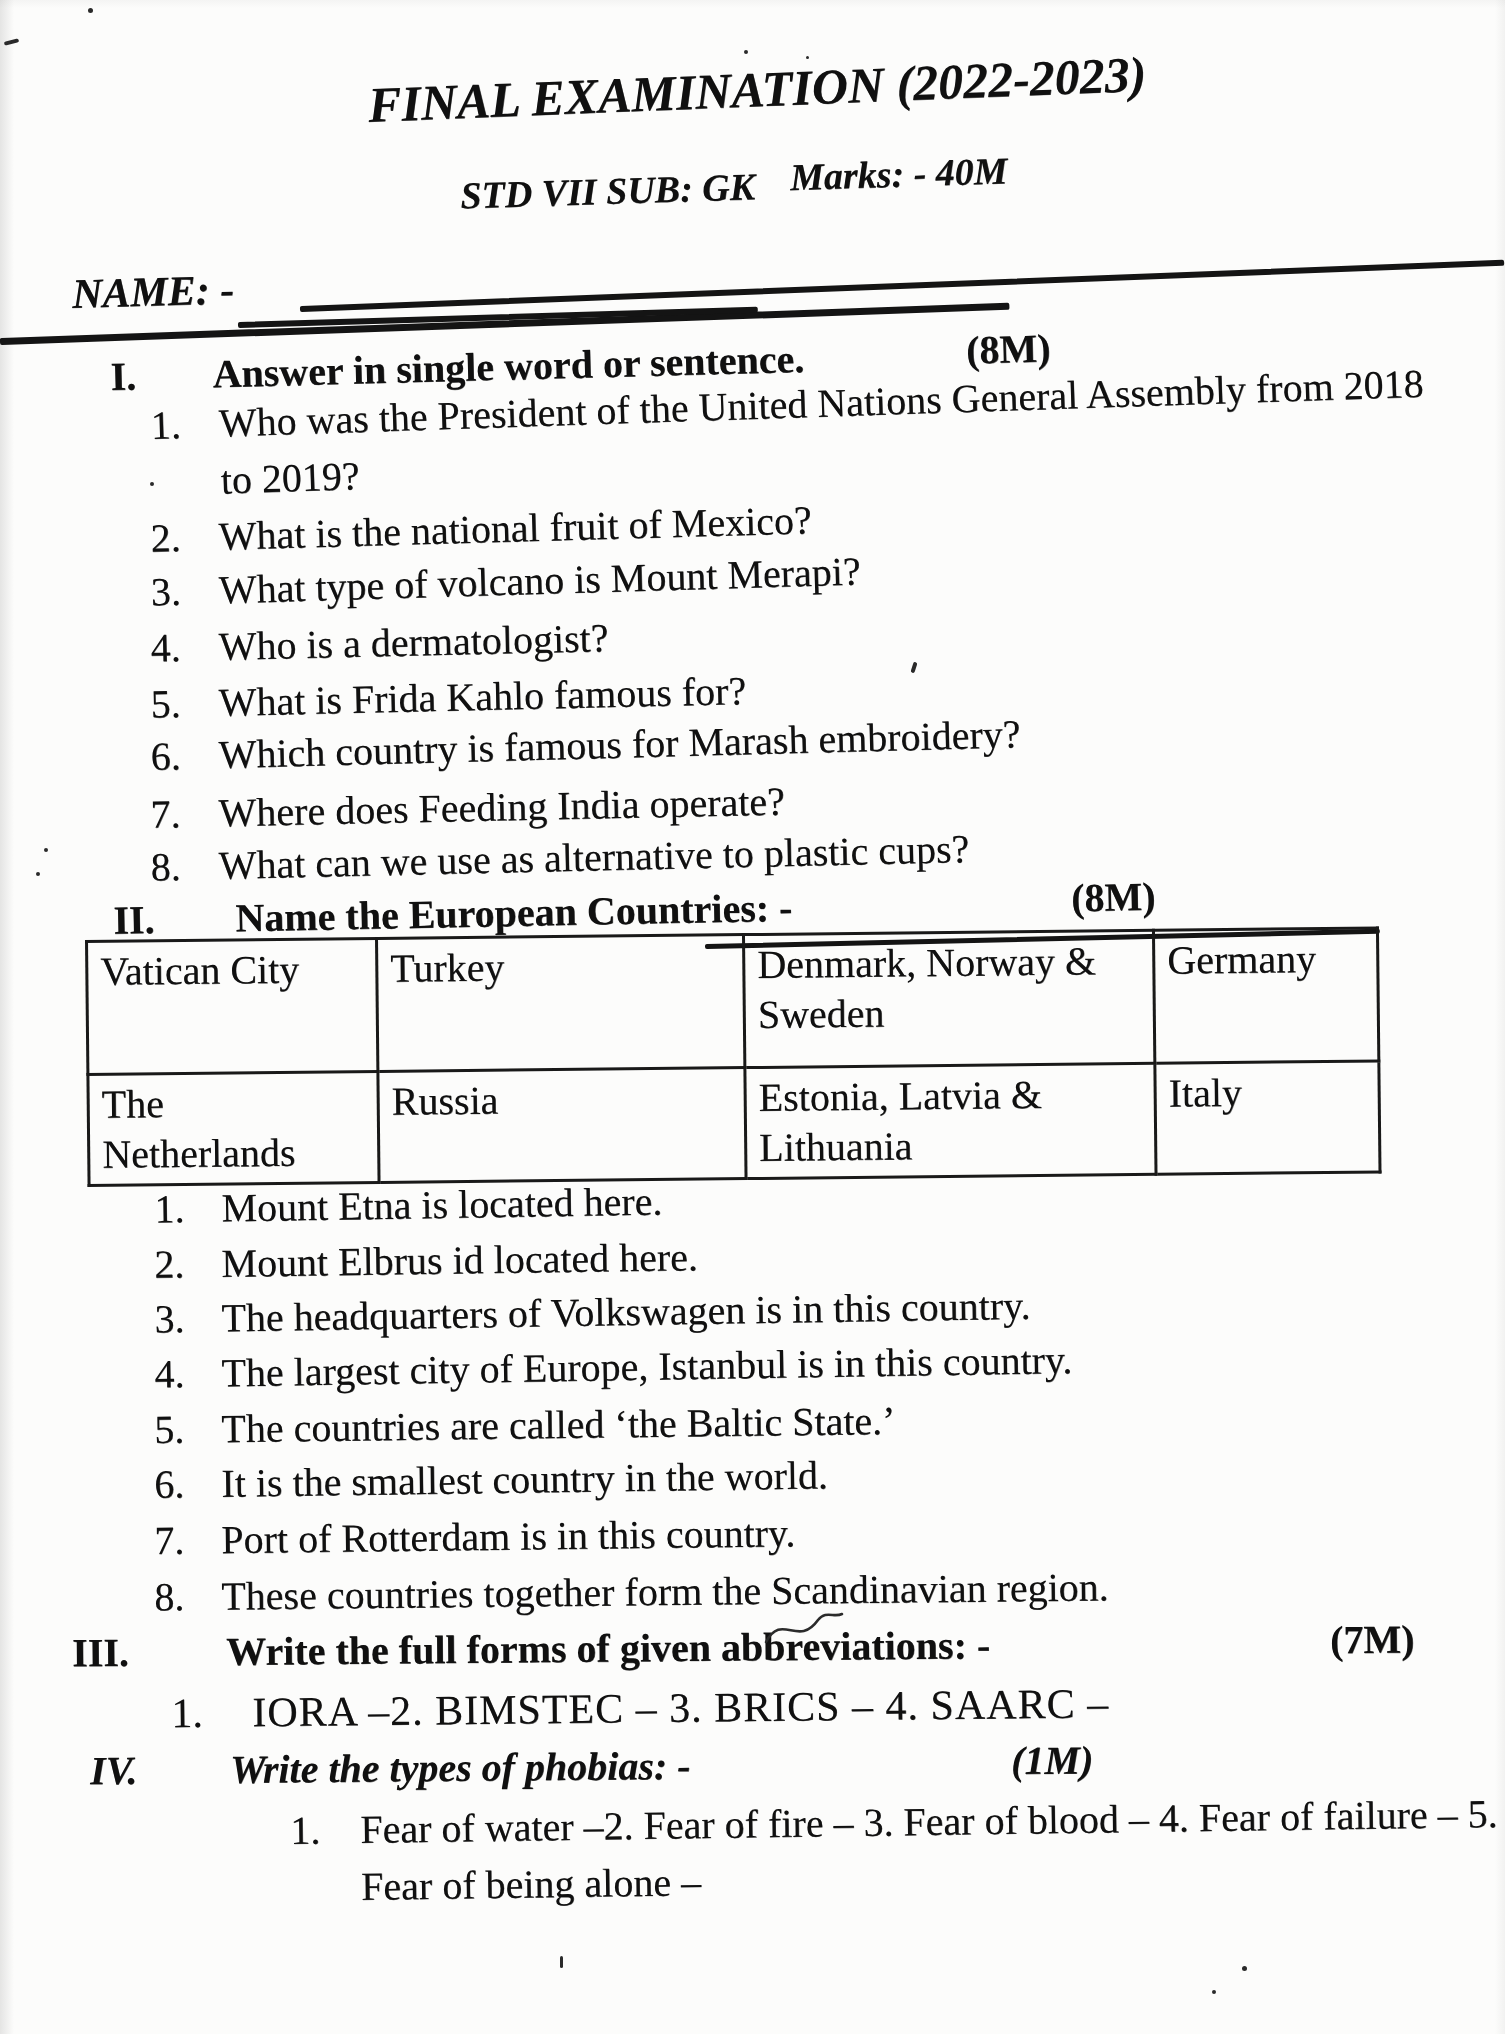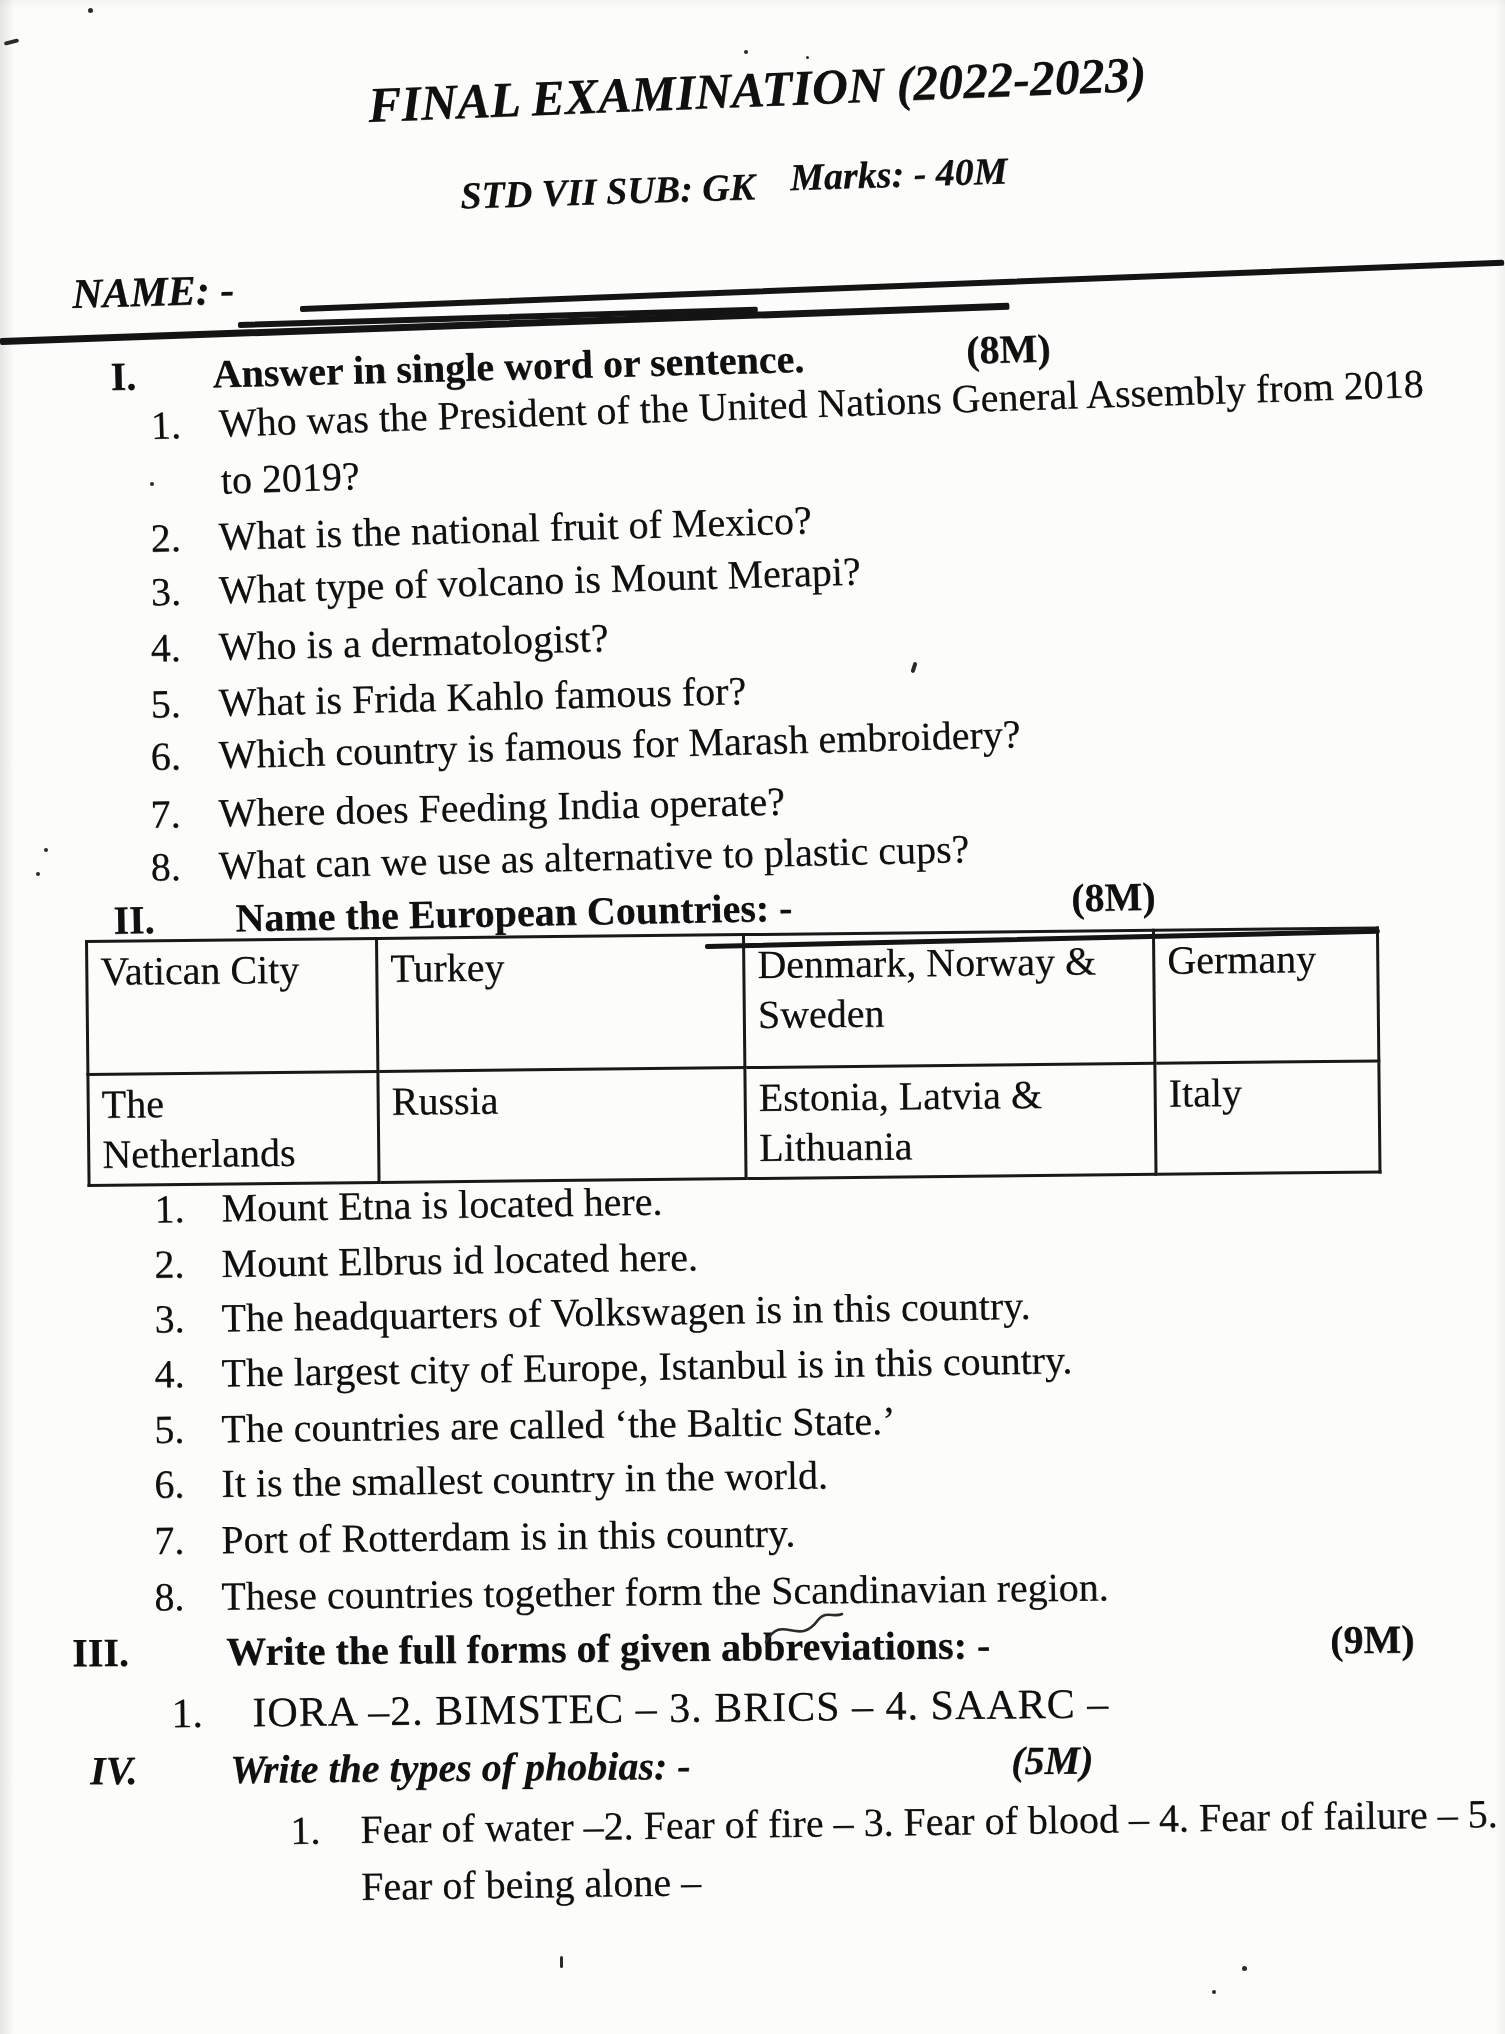--- a/index.html
+++ b/index.html
@@ -147,31 +147,31 @@
     <div class="qwrap ink" style="left:221px;top:0;width:1230px;">Port of Rotterdam is in this country.</div>
   </div>
   <div class="row" style="top:1570px;transform:rotate(-0.6deg);">
     <span class="abs ink num" style="left:154px;top:0;">8.</span>
     <div class="qwrap ink" style="left:221px;top:0;width:1230px;">These countries together form the Scandinavian region.</div>
   </div>
 
   <div class="row" style="top:1630px;transform:rotate(-0.5deg);">
     <span class="abs ink b fs40" style="left:72px;top:0;">III.</span>
     <span class="abs ink b fs40" style="left:226px;top:0;">Write the full forms of given abbreviations: -</span>
-    <span class="abs ink b fs40" style="left:1330px;top:-2px;">(9M)</span>
+    <span class="abs ink b fs40" style="left:1330px;top:-2px;">(7M)</span>
   </div>
   <div class="row" style="top:1690px;transform:rotate(-0.6deg);">
     <span class="abs ink fs42" style="left:171px;top:0;">1.</span>
     <span class="abs ink fs42" style="left:252px;top:0;letter-spacing:1px;">IORA –2. BIMSTEC – 3. BRICS – 4. SAARC –</span>
   </div>
 
   <div class="row" style="top:1748px;transform:rotate(-0.5deg);">
     <span class="abs ink bi fs40" style="left:90px;top:0;">IV.</span>
     <span class="abs ink bi fs40" style="left:230px;top:0;">Write the types of phobias: -</span>
-    <span class="abs ink bi fs40" style="left:1011px;top:-2px;">(5M)</span>
+    <span class="abs ink bi fs40" style="left:1011px;top:-2px;">(1M)</span>
   </div>
   <div class="row" style="top:1806px;transform:rotate(-0.8deg);">
     <span class="abs ink num" style="left:290px;top:0;">1.</span>
     <div class="qwrap ink" style="left:360px;top:0;width:1170px;">Fear of water –2. Fear of fire – 3. Fear of blood –  4. Fear of failure – 5. Fear of being alone –</div>
   </div>
 
   <div class="speck line" style="left:4px;top:40px;width:15px;height:4px;transform:rotate(-14deg);"></div>
   <div class="speck" style="left:88px;top:8px;width:5px;height:5px;"></div>
   <div class="speck" style="left:744px;top:50px;width:4px;height:4px;"></div>
   <div class="speck" style="left:806px;top:56px;width:3px;height:3px;"></div>

